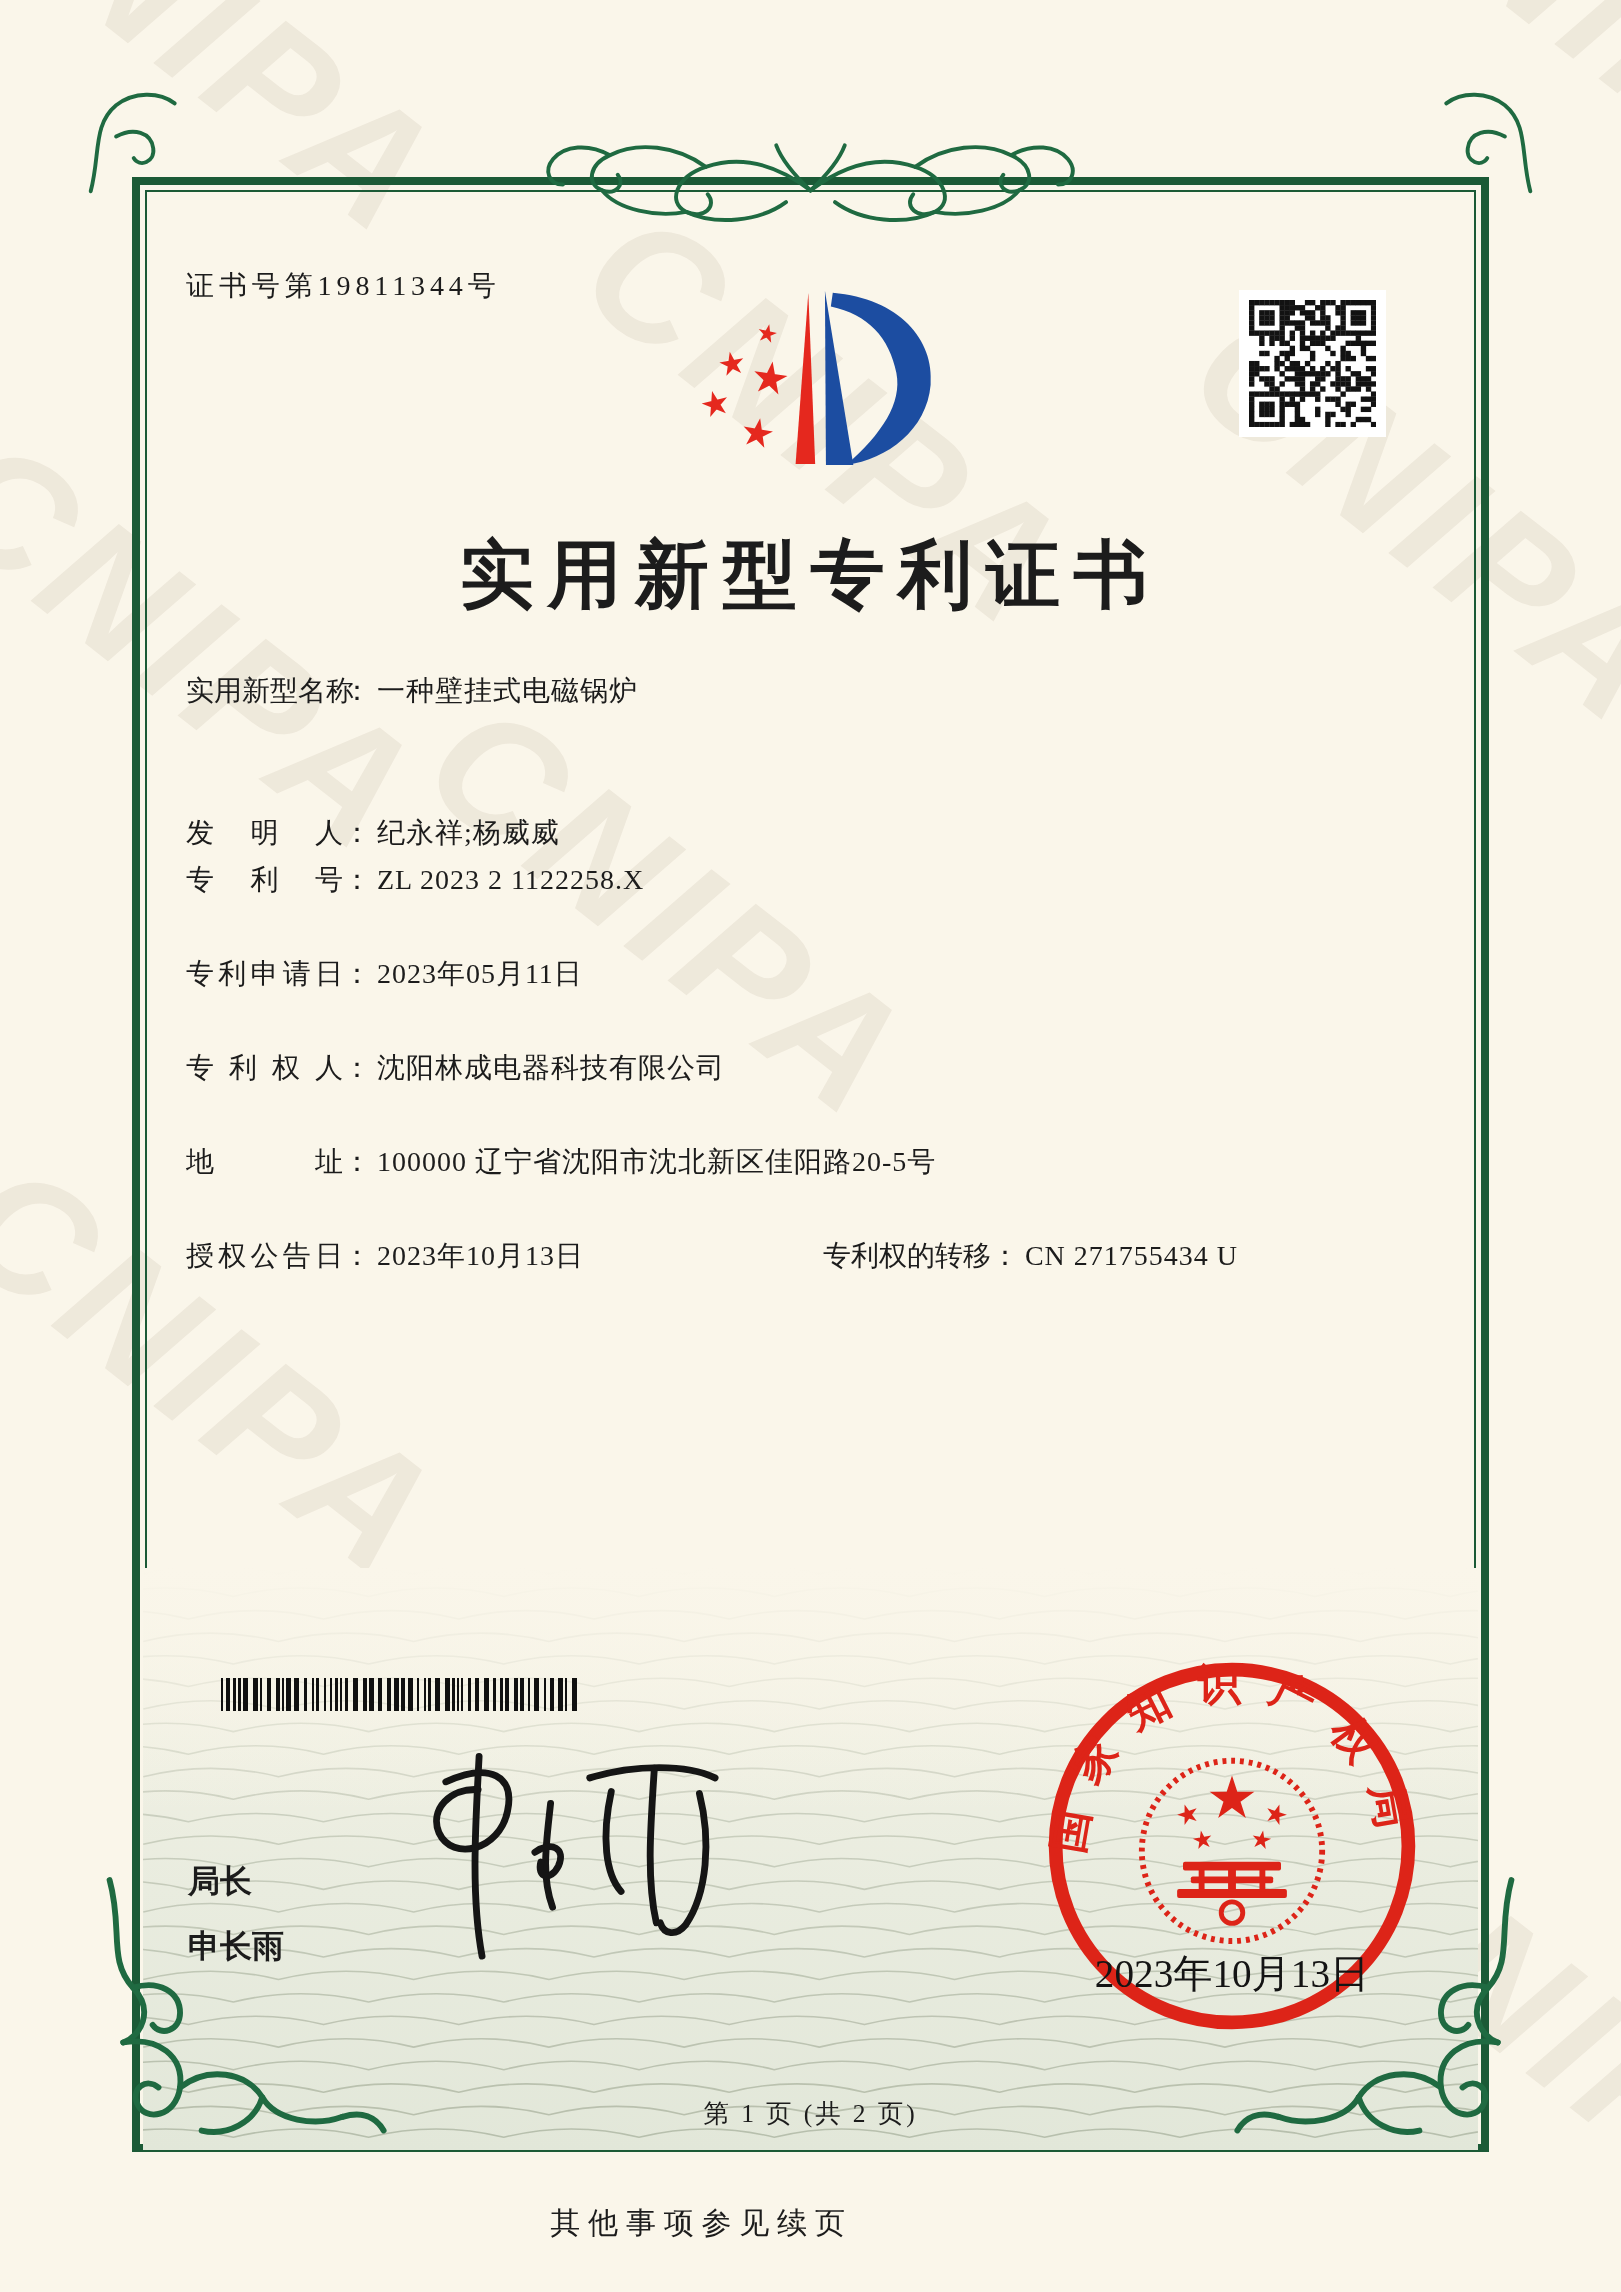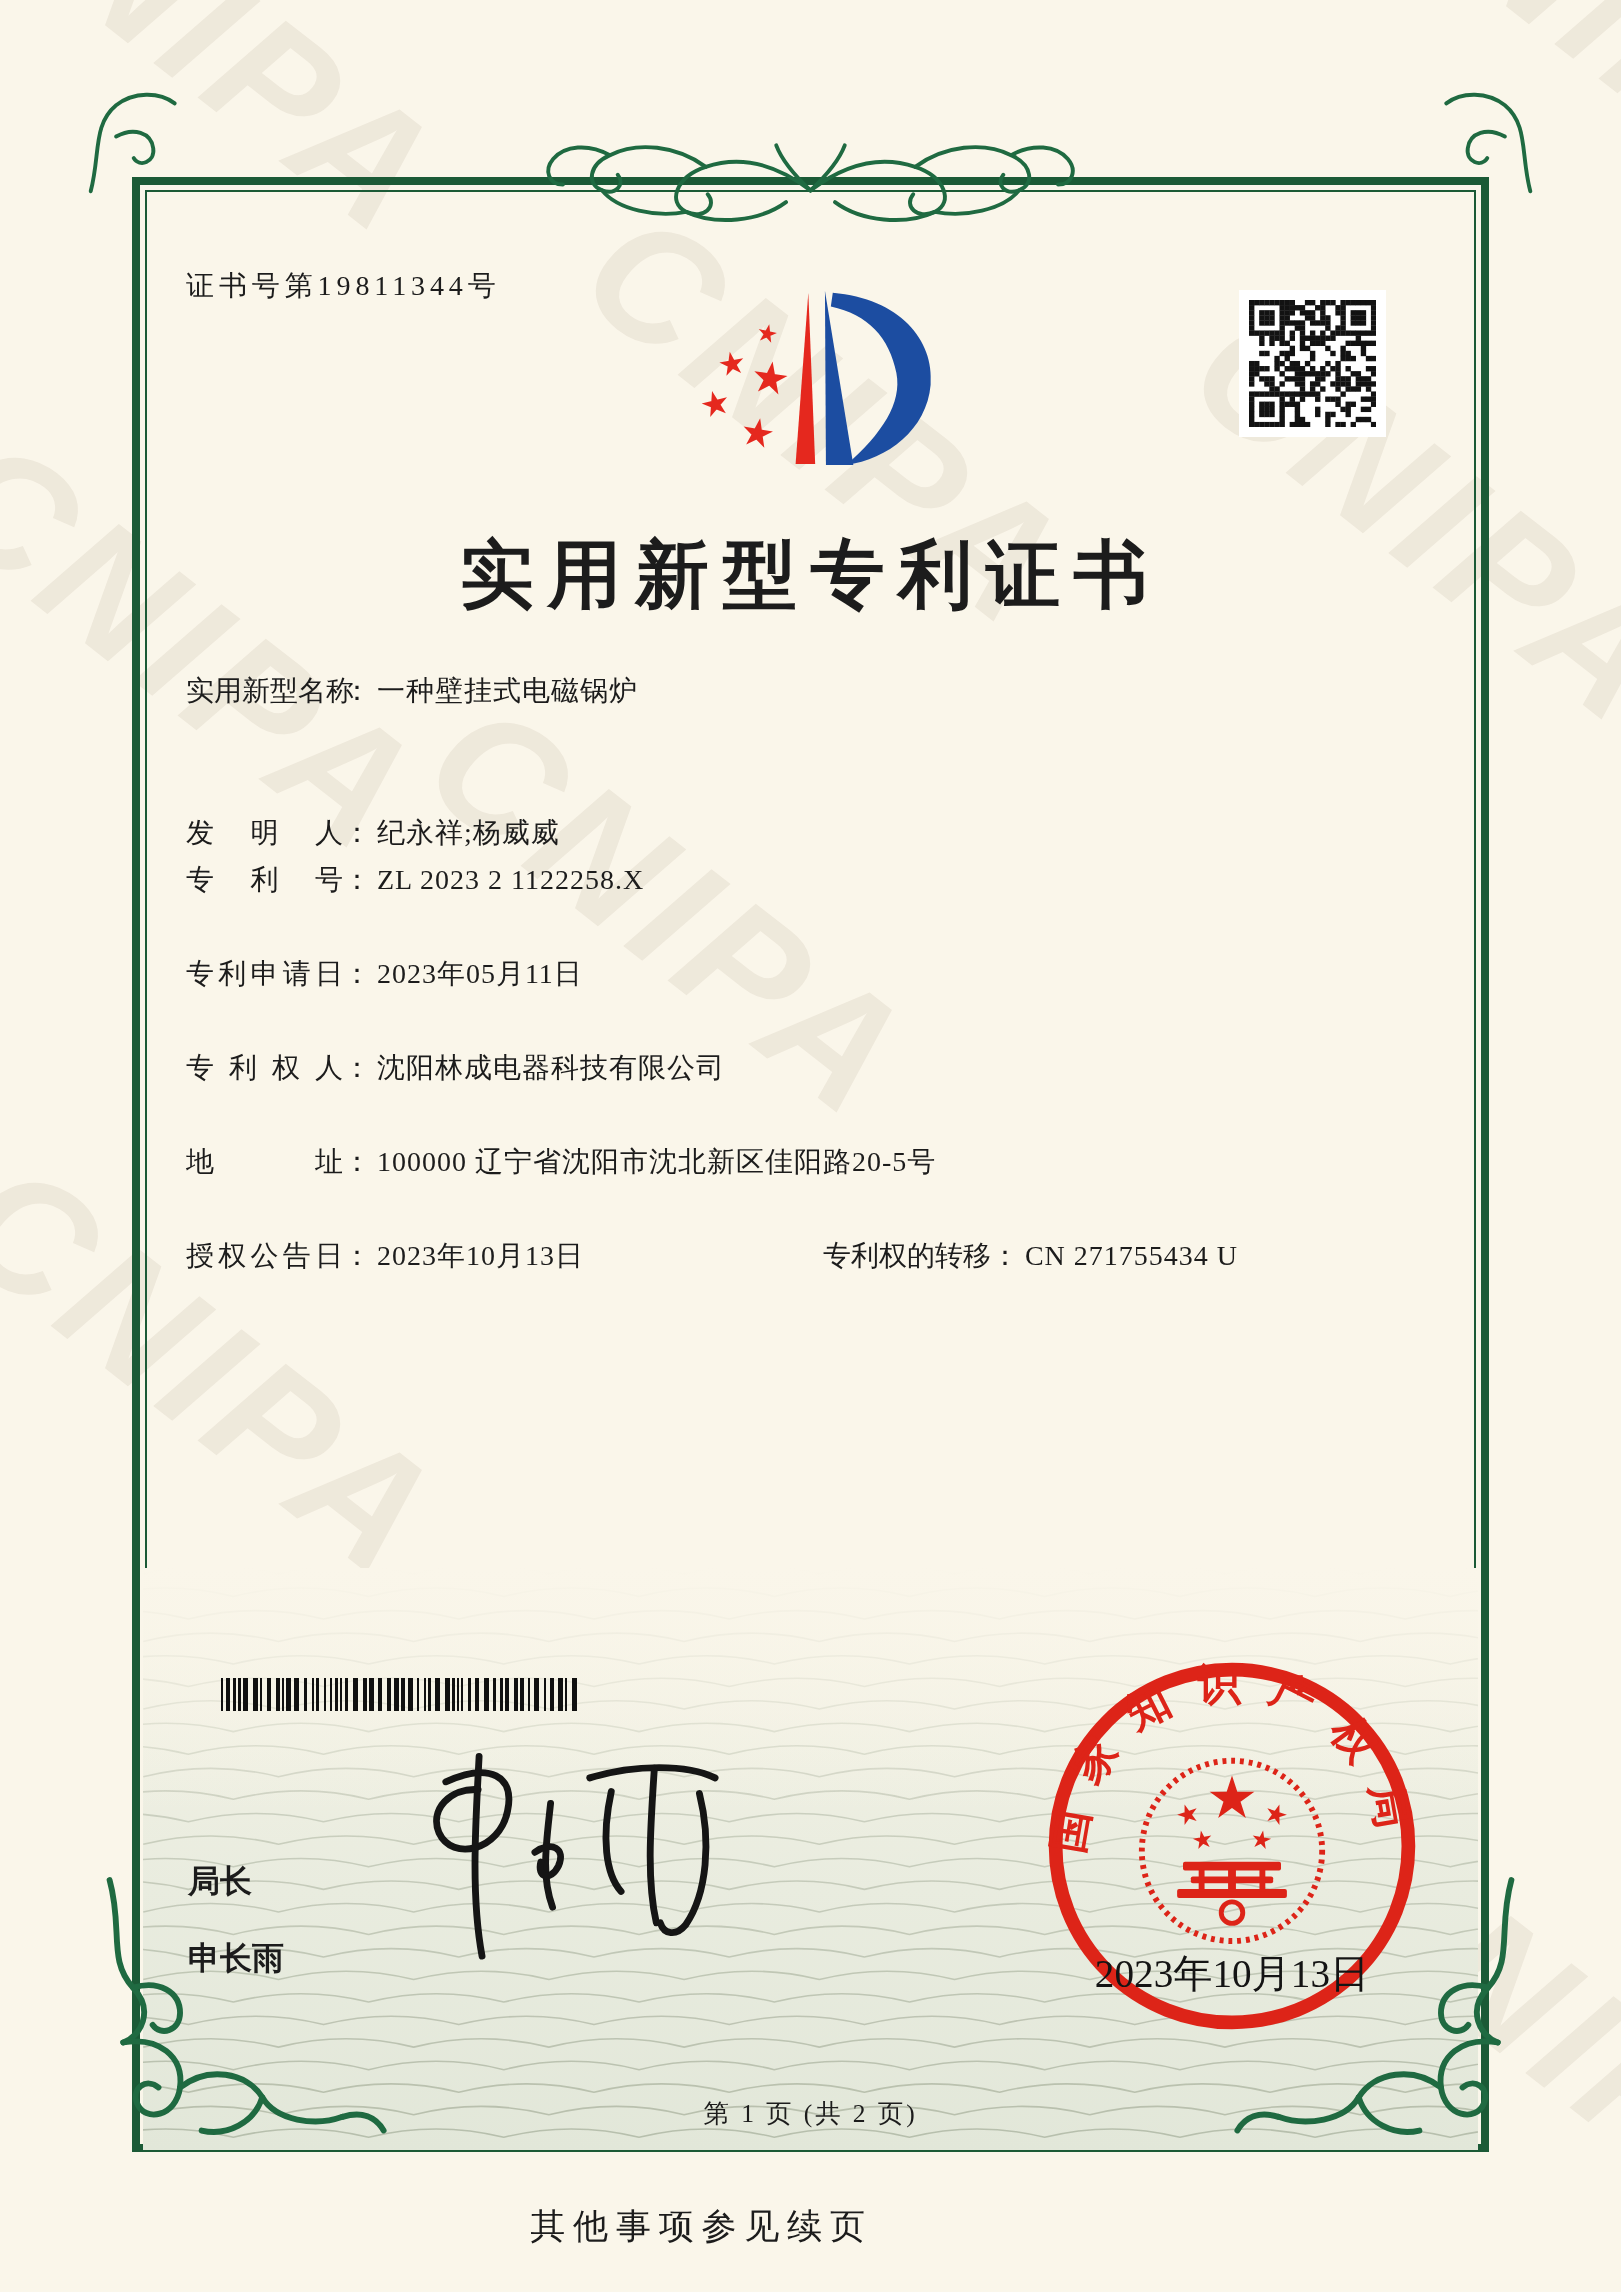--- a/index.html
+++ b/index.html
@@ -61,27 +61,27 @@
     letter-spacing:1.5px;z-index:4;text-align:justify;
   }
   #body-text p{margin:0 0 25.5px 0;text-indent:2em;}
   
   #barcode{left:221px;top:1678px;width:361px;height:33px;z-index:4;display:flex;align-items:stretch;}
   #barcode i{display:block;height:100%;}
   
   #official-title{left:188px;top:1860px;font-size:32px;font-weight:600;
     font-family:"Liberation Sans","DejaVu Sans",sans-serif;z-index:4;}
   #official-name{left:188px;top:1925px;font-size:32px;font-weight:600;
-    font-family:"Liberation Sans","DejaVu Sans",sans-serif;z-index:4;margin-top:12px;}
+    font-family:"Liberation Sans","DejaVu Sans",sans-serif;z-index:4;}
   #signature{left:382px;top:1725px;z-index:5;}
   
   #seal{left:1036px;top:1650px;z-index:6;}
   
   #page-footer{left:0;top:2096px;width:1621px;text-align:center;font-size:25.5px;z-index:4;letter-spacing:2.9px;}
-  #continuation{left:0;top:2203px;width:1403px;text-align:center;font-size:35px;z-index:4;letter-spacing:7.8px;}
+  #continuation{left:0;top:2203px;width:1403px;text-align:center;font-size:30px;z-index:4;letter-spacing:7.8px;}
   
   .ornament{position:absolute;z-index:3;}
 </style>
 </head>
 <body>
 
 <div id="watermarks">
     <span class="wm" style="left: -78px; top: -69px;">CNIPA</span>
     <span class="wm" style="left: 1323px; top: -88px;">CNIPA</span>
     <span class="wm" style="left: 549px; top: 323px;">CNIPA</span>

